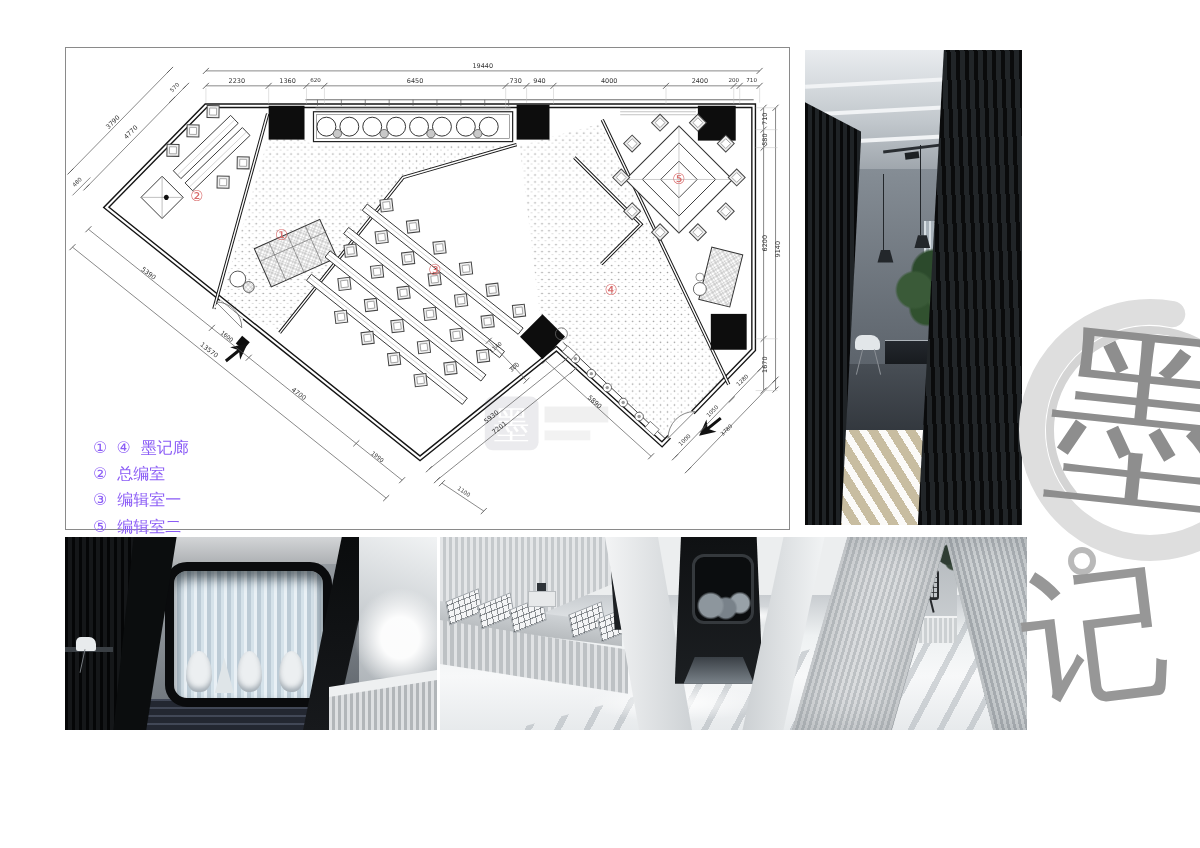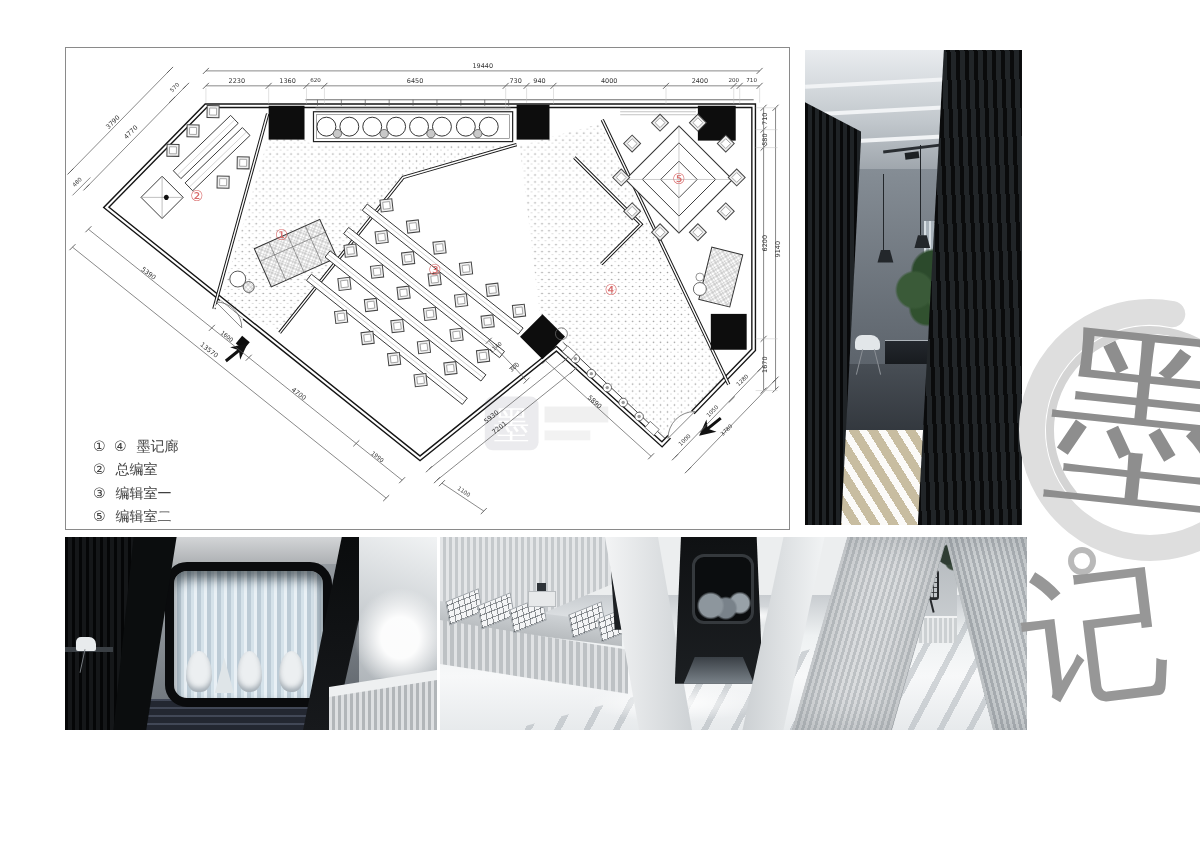--- a/index.html
+++ b/index.html
@@ -5,21 +5,21 @@
   html,body{margin:0;padding:0}
   body{width:1200px;height:848px;position:relative;background:#fff;overflow:hidden;
        font-family:"DejaVu Sans","Liberation Sans",sans-serif}
   
   .plan-panel{position:absolute;left:65px;top:47px;width:725px;height:483px;
               background:#fff;border:1px solid #8a8a8a;box-sizing:border-box}
   .plan-panel svg{position:absolute;left:0;top:0;width:100%;height:100%;overflow:hidden}
   .dim{font-size:6.5px;fill:#333}
   .dims{font-size:5.6px;fill:#333}
   .rlab{font-size:15px;fill:#d96a6a}
-  .legend{position:absolute;left:27px;top:388px;color:#404040;font-size:14px;line-height:1.45}
+  .legend{position:absolute;left:27px;top:388px;color:#8b5cf6;font-size:16px;line-height:1.45}
   .lrow{display:flex;gap:8px;margin-bottom:3px;white-space:nowrap}
   .lnums{letter-spacing:2px}
   .cjk{font-family:"DejaVu Sans","Liberation Sans",sans-serif}
   
   .photo{position:absolute;overflow:hidden;background:#16181b}
   .photo-tr{left:805px;top:50px;width:217px;height:475px}
   .photo-bl{left:65px;top:537px;width:372px;height:193px}
   .photo-bw{left:440px;top:537px;width:587px;height:193px;background:#eceeef}
   .photo *{position:absolute}
   

